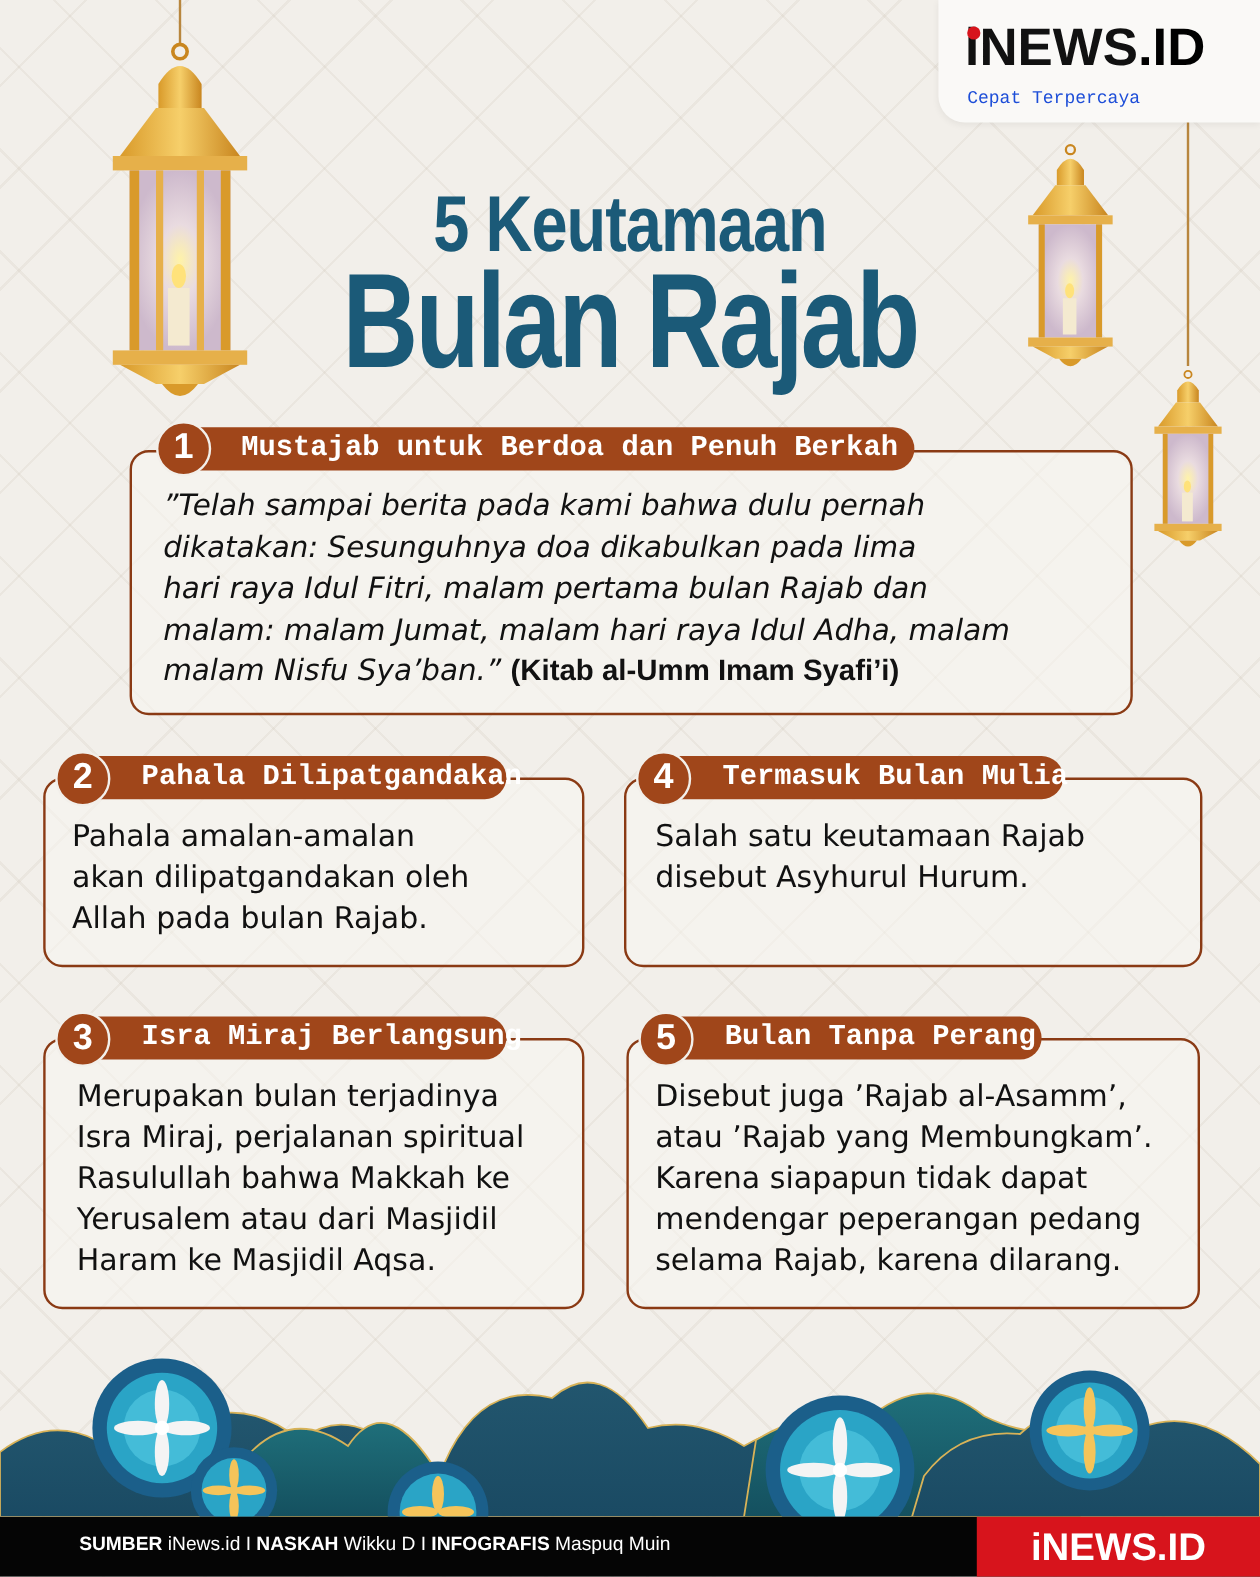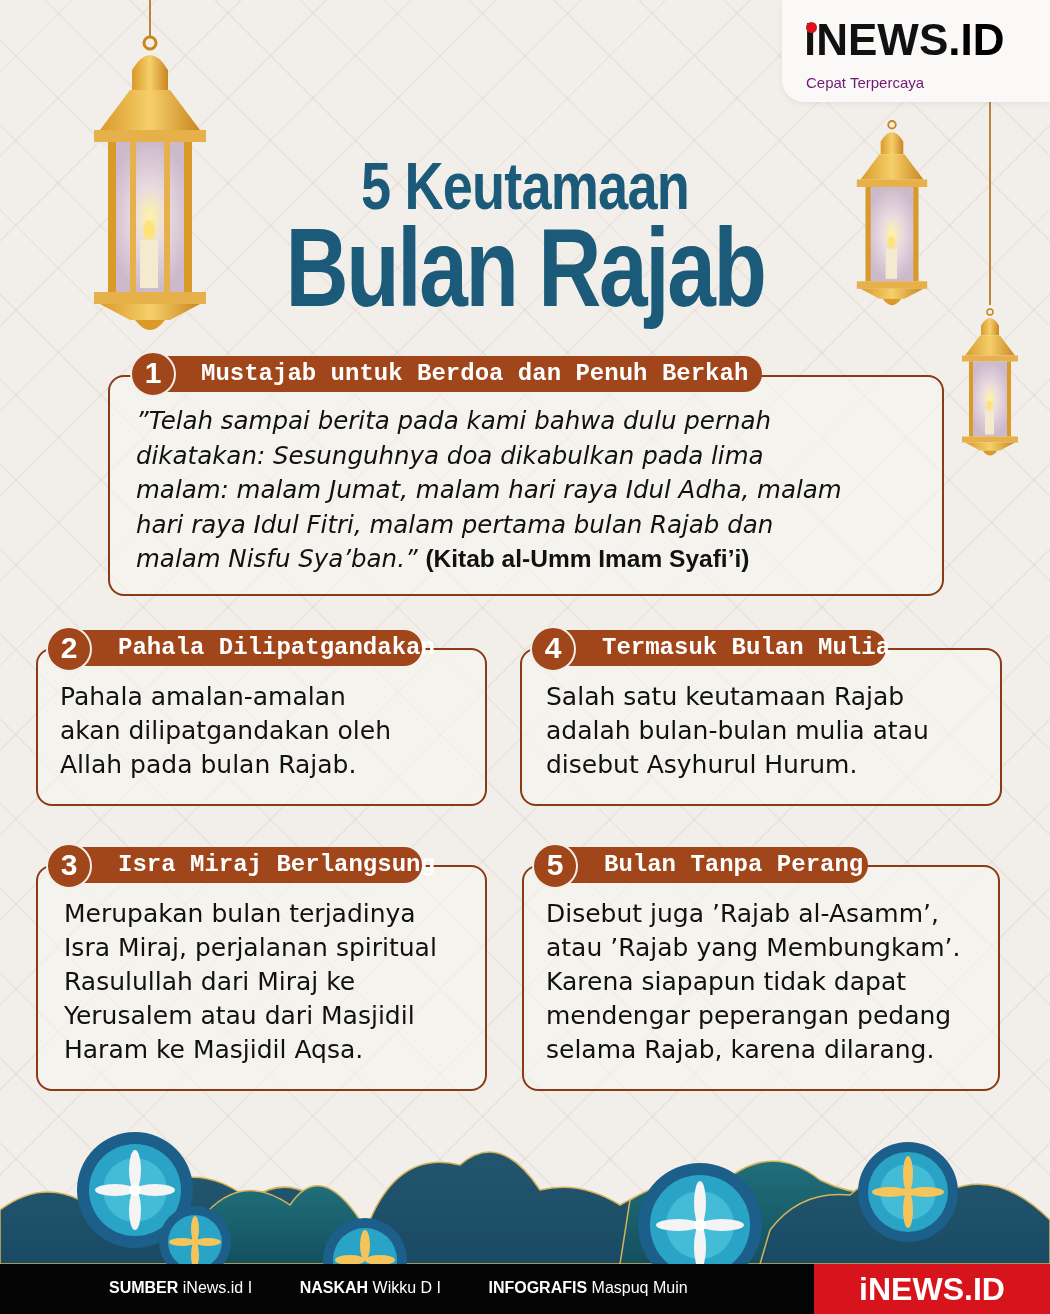--- a/index.html
+++ b/index.html
@@ -27,22 +27,22 @@
     font-family: "Liberation Sans", sans-serif; font-weight: 700;
     font-size: 44px; letter-spacing: 0px; line-height: 1;
   }
   .logo-main .black { color: #111; }
   .logo-main .red { color: #000000; }
   .logo-dot {
     position: absolute; left: 24px; top: 22px; width: 11px; height: 11px;
     background: #d7141c; border-radius: 50%;
   }
   .logo-tag {
-    position: absolute; left: 24px; top: 74px; font-size: 15px; color: #701a75;
-    font-family: Liberation Sans, sans-serif;
+    position: absolute; left: 24px; top: 74px; font-size: 15px; color: #1d4ed8;
+    font-family: Liberation Mono, monospace;
   }
   
   .title-1, .title-2 {
     position: absolute; left: 0; width: 1050px; text-align: center;
     color: #1b5a78; font-family: "Liberation Sans", sans-serif; font-weight: 700;
     transform-origin: center;
   }
   .title-1 { top: 148px; font-size: 66px; letter-spacing: -1px; transform: scaleX(0.82); }
   .title-2 { top: 212px; font-size: 112px; letter-spacing: -3px; transform: scaleX(0.78); line-height: 1; }
   
@@ -76,21 +76,21 @@
   
   .deco { position: absolute; left: 0; top: 1110px; width: 1050px; height: 154px; overflow: hidden; }
   
   .footer {
     position: absolute; left: 0; top: 1264px; width: 1050px; height: 50px; background: #050505;
   }
   .footer-credits {
     position: absolute; left: 66px; top: 15px; font-size: 16px; color: #fff;
     font-family: "Liberation Sans", sans-serif; white-space: nowrap;
   }
-  .footer-credits b { font-weight: 700; margin-left: 43px; }
+  .footer-credits b { font-weight: 700; }
   .footer-brand {
     position: absolute; right: 0; top: 0; width: 236px; height: 50px; background: #d7141c;
     color: #fff; font-family: "Liberation Sans", sans-serif; font-weight: 700;
     font-size: 32px; text-align: center; line-height: 50px;
   }
 </style>
 </head>
 <body>
 
 <div class="bg-pattern"></div>
@@ -196,50 +196,49 @@
 
 <div class="title-1">5 Keutamaan</div>
 <div class="title-2">Bulan Rajab</div>
 
 <div class="card" style="left:108px; top:375px; width:836px; height:221px;"></div>
 <div class="card-header" style="left:155px; top:356px; width:607px;">Mustajab untuk Berdoa dan Penuh Berkah</div>
 <div class="badge" style="left:130px; top:351px;">1</div>
 <div class="card-body quote" style="left:136px; top:404px; width:790px;">
   <div>”Telah sampai berita pada kami bahwa dulu pernah</div>
   <div>dikatakan: Sesunguhnya doa dikabulkan pada lima</div>
+  <div>hari raya Idul Fitri, malam pertama bulan Rajab dan</div>
   <div>malam: malam Jumat, malam hari raya Idul Adha, malam</div>
-  <div>hari raya Idul Fitri, malam pertama bulan Rajab dan</div>
   <div><span>malam Nisfu Sya’ban.” </span><span class="src">(Kitab al-Umm Imam Syafi’i)</span></div>
 </div>
 
 <div class="card" style="left:36px; top:648px; width:451px; height:158px;"></div>
 <div class="card-header" style="left:72px; top:630px; width:350px;">Pahala Dilipatgandakan</div>
 <div class="badge" style="left:46px; top:626px;">2</div>
 <div class="card-body" style="left:60px; top:680px; width:410px;">
   <div>Pahala amalan-amalan</div>
   <div>akan dilipatgandakan oleh</div>
   <div>Allah pada bulan Rajab.</div>
 </div>
 
 <div class="card" style="left:520px; top:648px; width:482px; height:158px;"></div>
 <div class="card-header" style="left:556px; top:630px; width:330px;">Termasuk Bulan Mulia</div>
 <div class="badge" style="left:530px; top:626px;">4</div>
 <div class="card-body" style="left:546px; top:680px; width:440px;">
   <div>Salah satu keutamaan Rajab</div>
-  <div>adalah bulan-bulan mulia atau</div>
   <div>disebut Asyhurul Hurum.</div>
 </div>
 
 <div class="card" style="left:36px; top:865px; width:451px; height:226px;"></div>
 <div class="card-header" style="left:72px; top:847px; width:350px;">Isra Miraj Berlangsung</div>
 <div class="badge" style="left:46px; top:843px;">3</div>
 <div class="card-body" style="left:64px; top:897px; width:420px;">
   <div>Merupakan bulan terjadinya</div>
   <div>Isra Miraj, perjalanan spiritual</div>
-  <div>Rasulullah dari Miraj ke</div>
+  <div>Rasulullah bahwa Makkah ke</div>
   <div>Yerusalem atau dari Masjidil</div>
   <div>Haram ke Masjidil Aqsa.</div>
 </div>
 
 <div class="card" style="left:522px; top:865px; width:478px; height:226px;"></div>
 <div class="card-header" style="left:558px; top:847px; width:310px;">Bulan Tanpa Perang</div>
 <div class="badge" style="left:532px; top:843px;">5</div>
 <div class="card-body" style="left:546px; top:897px; width:450px;">
   <div>Disebut juga ’Rajab al-Asamm’,</div>
   <div>atau ’Rajab yang Membungkam’.</div>

